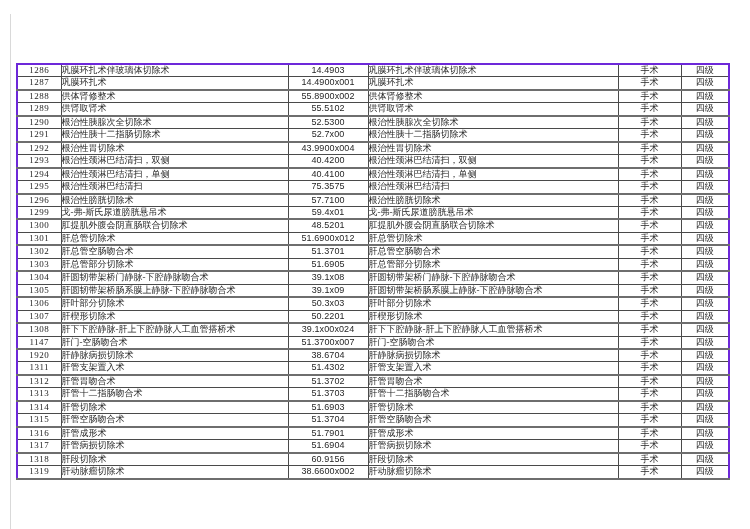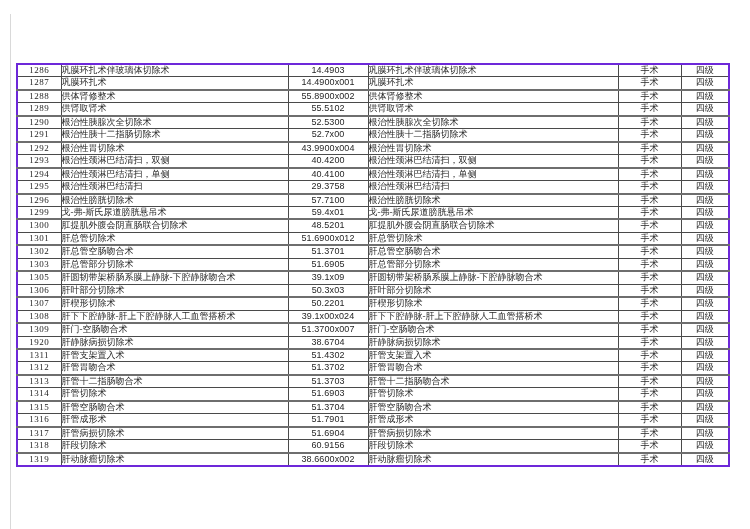--- a/index.html
+++ b/index.html
@@ -156,21 +156,21 @@
         <td class="c-no">1294</td>
         <td class="c-name">根治性颈淋巴结清扫，单侧</td>
         <td class="c-code">40.4100</td>
         <td class="c-name">根治性颈淋巴结清扫，单侧</td>
         <td class="c-center">手术</td>
         <td class="c-center">四级</td>
       </tr>
       <tr>
         <td class="c-no">1295</td>
         <td class="c-name">根治性颈淋巴结清扫</td>
-        <td class="c-code">29.3758</td>
+        <td class="c-code">75.3575</td>
         <td class="c-name">根治性颈淋巴结清扫</td>
         <td class="c-center">手术</td>
         <td class="c-center">四级</td>
       </tr>
       <tr>
         <td class="c-no">1296</td>
         <td class="c-name">根治性膀胱切除术</td>
         <td class="c-code">57.7100</td>
         <td class="c-name">根治性膀胱切除术</td>
         <td class="c-center">手术</td>
@@ -210,20 +210,28 @@
       </tr>
       <tr>
         <td class="c-no">1303</td>
         <td class="c-name">肝总管部分切除术</td>
         <td class="c-code">51.6905</td>
         <td class="c-name">肝总管部分切除术</td>
         <td class="c-center">手术</td>
         <td class="c-center">四级</td>
       </tr>
       <tr>
+        <td class="c-no">1304</td>
+        <td class="c-name">肝圆韧带架桥门静脉-下腔静脉吻合术</td>
+        <td class="c-code">39.1x08</td>
+        <td class="c-name">肝圆韧带架桥门静脉-下腔静脉吻合术</td>
+        <td class="c-center">手术</td>
+        <td class="c-center">四级</td>
+      </tr>
+      <tr>
         <td class="c-no">1305</td>
         <td class="c-name">肝圆韧带架桥肠系膜上静脉-下腔静脉吻合术</td>
         <td class="c-code">39.1x09</td>
         <td class="c-name">肝圆韧带架桥肠系膜上静脉-下腔静脉吻合术</td>
         <td class="c-center">手术</td>
         <td class="c-center">四级</td>
       </tr>
       <tr>
         <td class="c-no">1306</td>
         <td class="c-name">肝叶部分切除术</td>
@@ -242,21 +250,21 @@
       </tr>
       <tr>
         <td class="c-no">1308</td>
         <td class="c-name">肝下下腔静脉-肝上下腔静脉人工血管搭桥术</td>
         <td class="c-code">39.1x00x024</td>
         <td class="c-name">肝下下腔静脉-肝上下腔静脉人工血管搭桥术</td>
         <td class="c-center">手术</td>
         <td class="c-center">四级</td>
       </tr>
       <tr>
-        <td class="c-no">1309</td>
+        <td class="c-no">1147</td>
         <td class="c-name">肝门-空肠吻合术</td>
         <td class="c-code">51.3700x007</td>
         <td class="c-name">肝门-空肠吻合术</td>
         <td class="c-center">手术</td>
         <td class="c-center">四级</td>
       </tr>
       <tr>
         <td class="c-no">1920</td>
         <td class="c-name">肝静脉病损切除术</td>
         <td class="c-code">38.6704</td>

